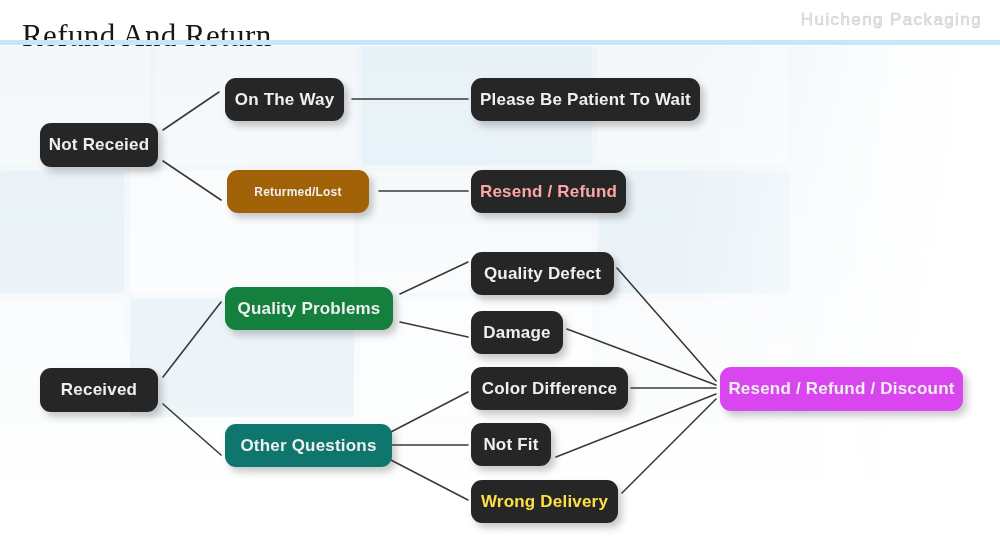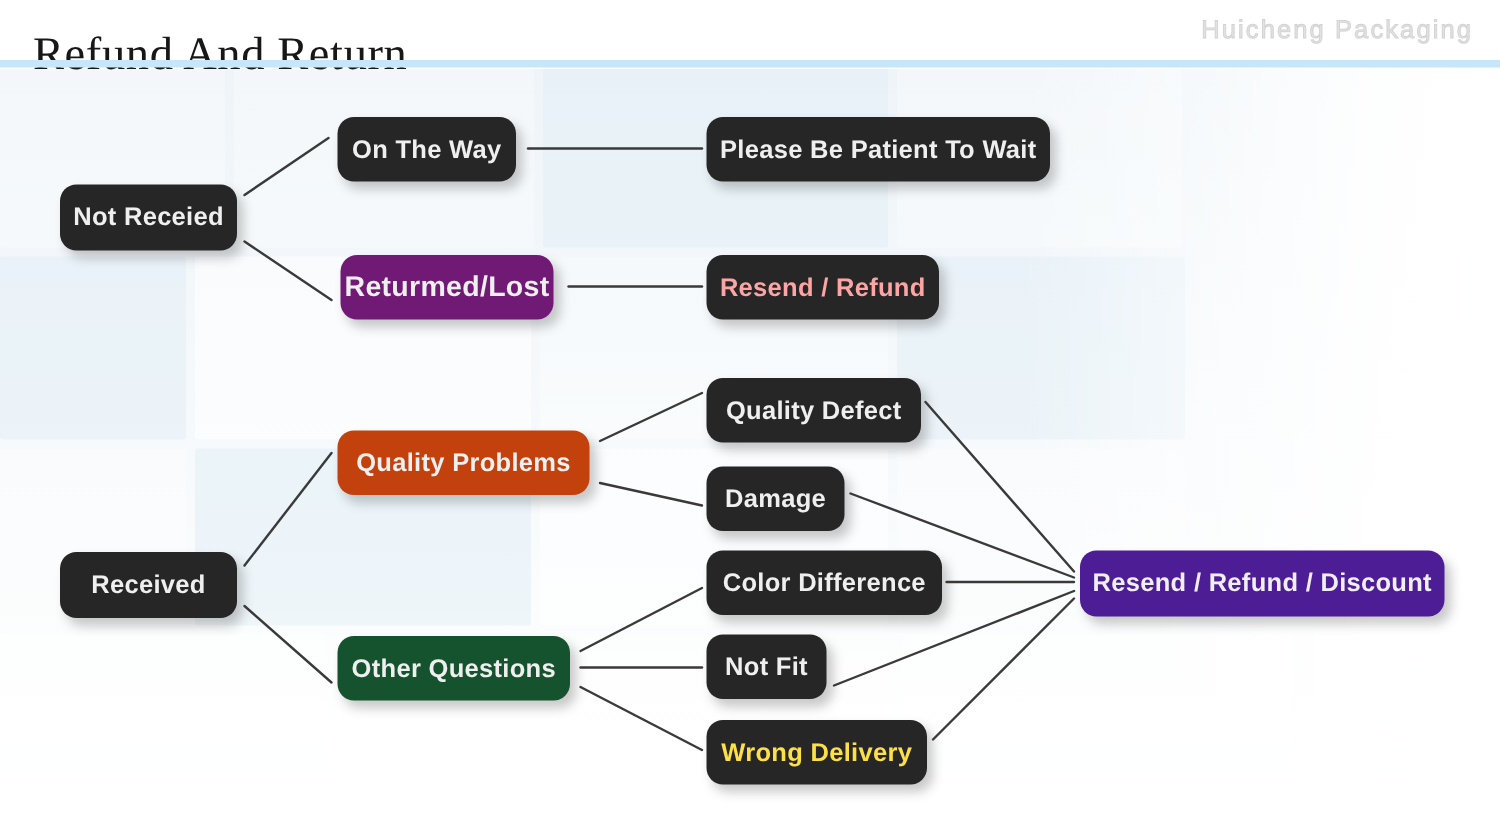--- a/index.html
+++ b/index.html
@@ -175,54 +175,54 @@
       <line x1="622" y1="493" x2="716" y2="399" stroke="#3a3a3a" stroke-width="1.6" stroke-linecap="round"></line>
     </svg>
 
   <div id="nodes-layer">
       <div class="node" style="left: 40px; top: 123px; width: 118px; height: 44px; background: rgb(38, 38, 38); color: rgb(239, 239, 239); font-size: 17px;">
         <span>Not Receied</span>
       </div>
       <div class="node" style="left: 225px; top: 78px; width: 119px; height: 43px; background: rgb(38, 38, 38); color: rgb(239, 239, 239); font-size: 17px;">
         <span>On The Way</span>
       </div>
-      <div class="node" style="left: 227px; top: 170px; width: 142px; height: 43px; background: #701a75; color: rgb(239, 239, 239); font-size: 19px;">
+      <div class="node" style="left: 227px; top: 170px; width: 142px; height: 43px; background: #a16207; color: rgb(239, 239, 239); font-size: 12px;">
         <span>Returmed/Lost</span>
       </div>
       <div class="node" style="left: 471px; top: 78px; width: 229px; height: 43px; background: rgb(38, 38, 38); color: rgb(239, 239, 239); font-size: 17px;">
         <span>Please Be Patient To Wait</span>
       </div>
       <div class="node" style="left: 471px; top: 170px; width: 155px; height: 43px; background: rgb(38, 38, 38); color: #fca5a5; font-size: 17px;">
         <span>Resend / Refund</span>
       </div>
       <div class="node" style="left: 40px; top: 368px; width: 118px; height: 44px; background: rgb(38, 38, 38); color: rgb(239, 239, 239); font-size: 17px;">
         <span>Received</span>
       </div>
-      <div class="node" style="left: 225px; top: 287px; width: 168px; height: 43px; background: #c2410c; color: rgb(239, 239, 239); font-size: 17px;">
+      <div class="node" style="left: 225px; top: 287px; width: 168px; height: 43px; background: #15803d; color: rgb(239, 239, 239); font-size: 17px;">
         <span>Quality Problems</span>
       </div>
-      <div class="node" style="left: 225px; top: 424px; width: 155px; height: 43px; background: #14532d; color: rgb(239, 239, 239); font-size: 17px; align-items: center;">
+      <div class="node" style="left: 225px; top: 424px; width: 167px; height: 43px; background: #0f766e; color: rgb(239, 239, 239); font-size: 17px; align-items: center;">
         <span>Other Questions</span>
       </div>
       <div class="node" style="left: 471px; top: 252px; width: 143px; height: 43px; background: rgb(38, 38, 38); color: rgb(239, 239, 239); font-size: 17px;">
         <span>Quality Defect</span>
       </div>
       <div class="node" style="left: 471px; top: 311px; width: 92px; height: 43px; background: rgb(38, 38, 38); color: rgb(239, 239, 239); font-size: 17px;">
         <span>Damage</span>
       </div>
       <div class="node" style="left: 471px; top: 367px; width: 157px; height: 43px; background: rgb(38, 38, 38); color: rgb(239, 239, 239); font-size: 17px;">
         <span>Color Difference</span>
       </div>
       <div class="node" style="left: 471px; top: 423px; width: 80px; height: 43px; background: rgb(38, 38, 38); color: rgb(239, 239, 239); font-size: 17px;">
         <span>Not Fit</span>
       </div>
       <div class="node" style="left: 471px; top: 480px; width: 147px; height: 43px; background: rgb(38, 38, 38); color: #fde047; font-size: 17px;">
         <span>Wrong Delivery</span>
       </div>
-      <div class="node" style="left: 720px; top: 367px; width: 243px; height: 44px; background: #4c1d95; color: rgb(239, 239, 239); font-size: 17px;">
+      <div class="node" style="left: 720px; top: 367px; width: 243px; height: 44px; background: #d946ef; color: rgb(239, 239, 239); font-size: 17px;">
         <span>Resend / Refund / Discount</span>
       </div>
     </div>
 
   <div id="header">
     <div id="page-title">Refund And Return</div>
     <div id="brand-label">Huicheng Packaging</div>
     <div id="header-rule" style="background: rgb(198, 231, 250);"></div>
   </div>
 

